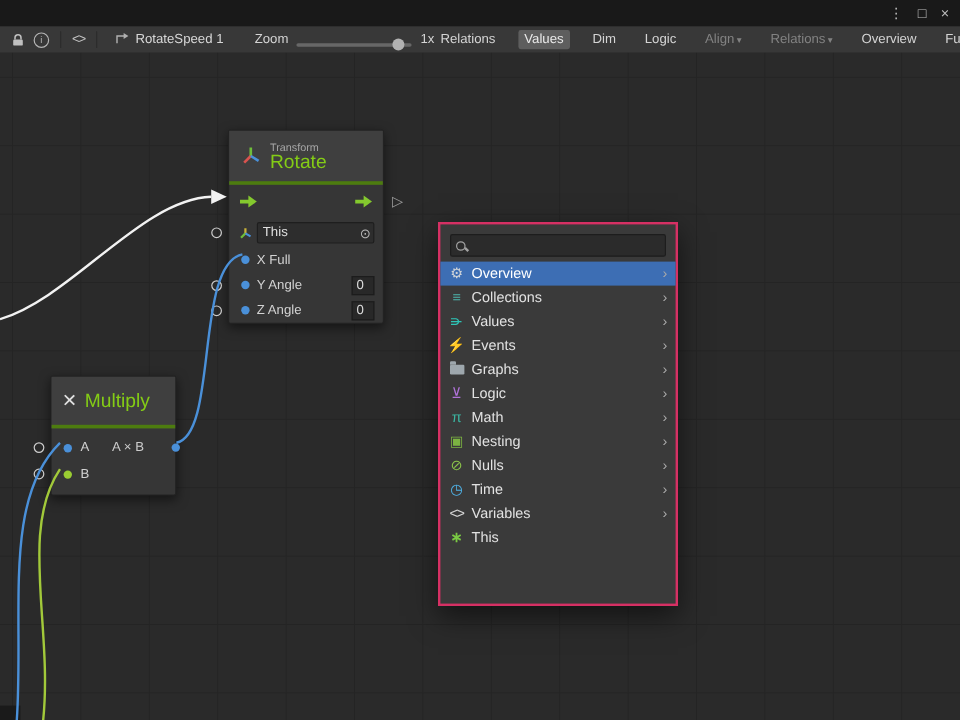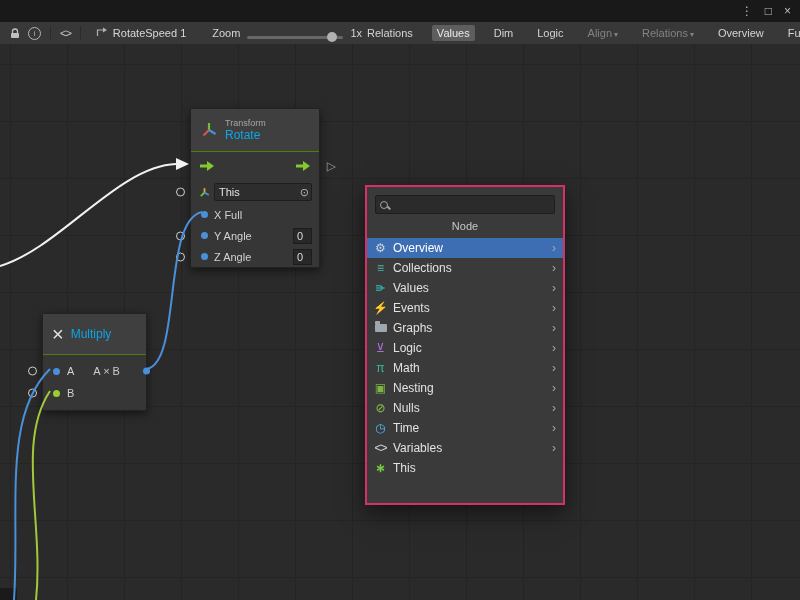--- a/index.html
+++ b/index.html
@@ -33,25 +33,25 @@
   
   .canvas{position:absolute;top:44px;left:0;width:800px;height:556px;background-color:#2a2a2a;
     background-image:linear-gradient(#242424 1px,transparent 1px),linear-gradient(90deg,#242424 1px,transparent 1px);
     background-size:57px 57px;background-position:10px 20px}
   .wires{position:absolute;inset:0;z-index:3;pointer-events:none}
   .corner{position:absolute;left:0;top:544px;width:17px;height:12px;background:#1a1a1a;z-index:2}
 
   
   .node{position:absolute;background:#363636;border:1px solid #222;border-radius:2px;z-index:2;
         box-shadow:0 3px 9px rgba(0,0,0,.5);font-size:11px;color:#cfcfcf}
-  .node-header{background:#3f3f3f;border-bottom:1px solid #4d7c0f;display:flex;align-items:center;gap:7px;padding:0 9px}
+  .node-header{background:#3f3f3f;border-bottom:3px solid #4d7c0f;display:flex;align-items:center;gap:7px;padding:0 9px}
   .t-node{left:190px;top:64px;width:128px}
   .t-header{height:42px}
   .cat{font-size:9px;color:#a6a6a6;line-height:11px}
-  .title{font-size:12px;color:#0ea5e9;line-height:13px}
+  .title{font-size:16px;color:#84cc16;line-height:13px}
   .flow-row{height:28px;position:relative;display:flex;align-items:center;justify-content:space-between;padding:0 8px}
   .tri-out{position:absolute;right:-17px;top:50%;transform:translateY(-50%);color:#999;font-size:12px}
   .row{height:21px;display:flex;align-items:center;position:relative;padding-left:10px;gap:6px}
   .this-row{height:24px;padding-left:8px;gap:4px}
   .ring{position:absolute;left:-15px;top:50%;transform:translateY(-50%);width:7px;height:7px;
         border:1px solid #cdcdcd;border-radius:50%}
   .dot{width:7px;height:7px;border-radius:50%;flex:none}
   .dot.blue{background:#4a90d9}
   .dot.green{background:#9acd32}
   .plabel{color:#d2d2d2}
@@ -233,21 +233,20 @@
         <span class="plabel">B</span>
       </div>
     </div>
   </div>
 
   <div class="finder">
     <div class="search">
       <span class="mag"></span>
       <input type="text" value="" style="">
     </div>
-    <div class="finder-header">Node</div>
 
     <div class="item selected">
       <span class="ic ic0">⚙</span>
       <span>Overview</span>
       <span class="chev">›</span>
     </div>
     <div class="item">
       <span class="ic ic1">≡</span>
       <span>Collections</span>
       <span class="chev">›</span>

